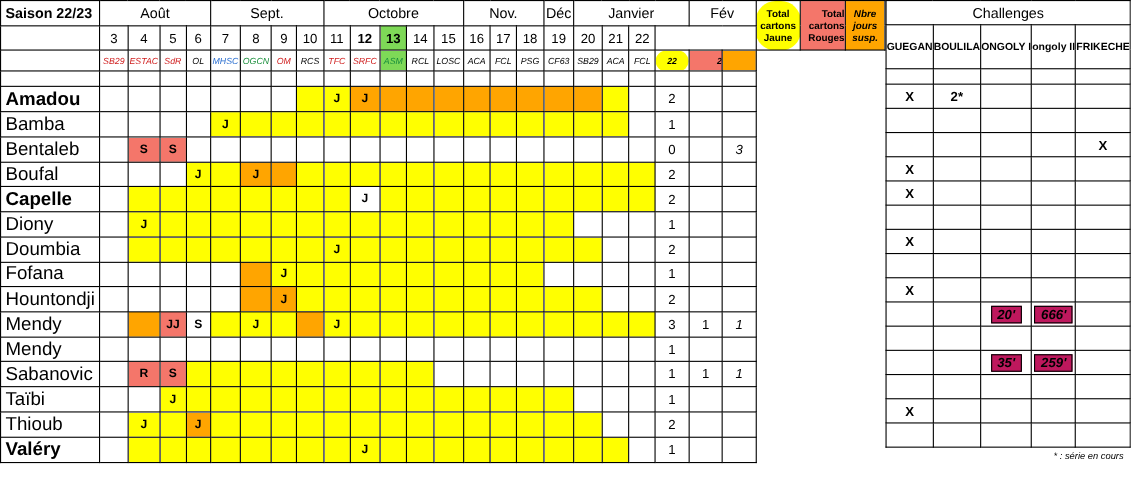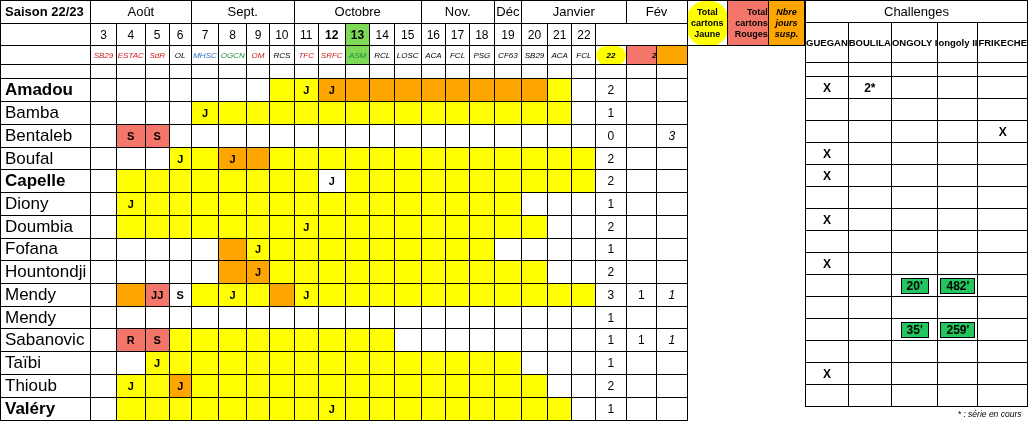--- a/index.html
+++ b/index.html
@@ -32,21 +32,21 @@
   .totr{background:#f4766a;font-weight:bold;text-align:right;}
   .tots{background:#ffa500;font-weight:bold;}
   .hdrtot{font-size:9px;line-height:10px;font-weight:bold;}
   .opp-red{color:#d02020;}
   .opp-green{color:#1a8f3c;}
   .opp-blue{color:#2b6fd0;}
   .opp-black{color:#000;}
   .chal-title{font-weight:normal;font-size:13px;}
   .chal-hdr{font-size:9.5px;font-weight:bold;}
   .val{font-size:12px;}
-  .boxed{display:inline-block;border:1px solid #000;padding:0 5px;font-weight:bold;font-size:12px;background:#22c55e;}
+  .boxed{display:inline-block;border:1px solid #000;padding:0 5px;font-weight:bold;font-size:12px;background:#be185d;font-style:italic;}
   .note{font-size:8.5px;font-style:italic;text-align:right;padding-right:6px;}
   .mark{font-weight:bold;font-size:12px;}
   .nb{border:none;}
   .j{font-weight:bold;font-size:11px;}
 </style>
 </head>
 <body>
 
 <div id="sheet">
   <div class="wrap">
@@ -612,21 +612,21 @@
             <td class="c-ch mark">X</td>
             <td class="c-ch"></td>
             <td class="c-ch"></td>
             <td class="c-ch-w"></td>
             <td class="c-ch"></td>
           </tr>
           <tr class="row">
             <td class="c-ch"></td>
             <td class="c-ch"></td>
             <td class="c-ch"><span class="boxed">20'</span></td>
-            <td class="c-ch-w"><span class="boxed">482'</span></td>
+            <td class="c-ch-w"><span class="boxed">666'</span></td>
             <td class="c-ch"></td>
           </tr>
           <tr class="row">
             <td class="c-ch"></td>
             <td class="c-ch"></td>
             <td class="c-ch"></td>
             <td class="c-ch-w"></td>
             <td class="c-ch"></td>
           </tr>
           <tr class="row">

